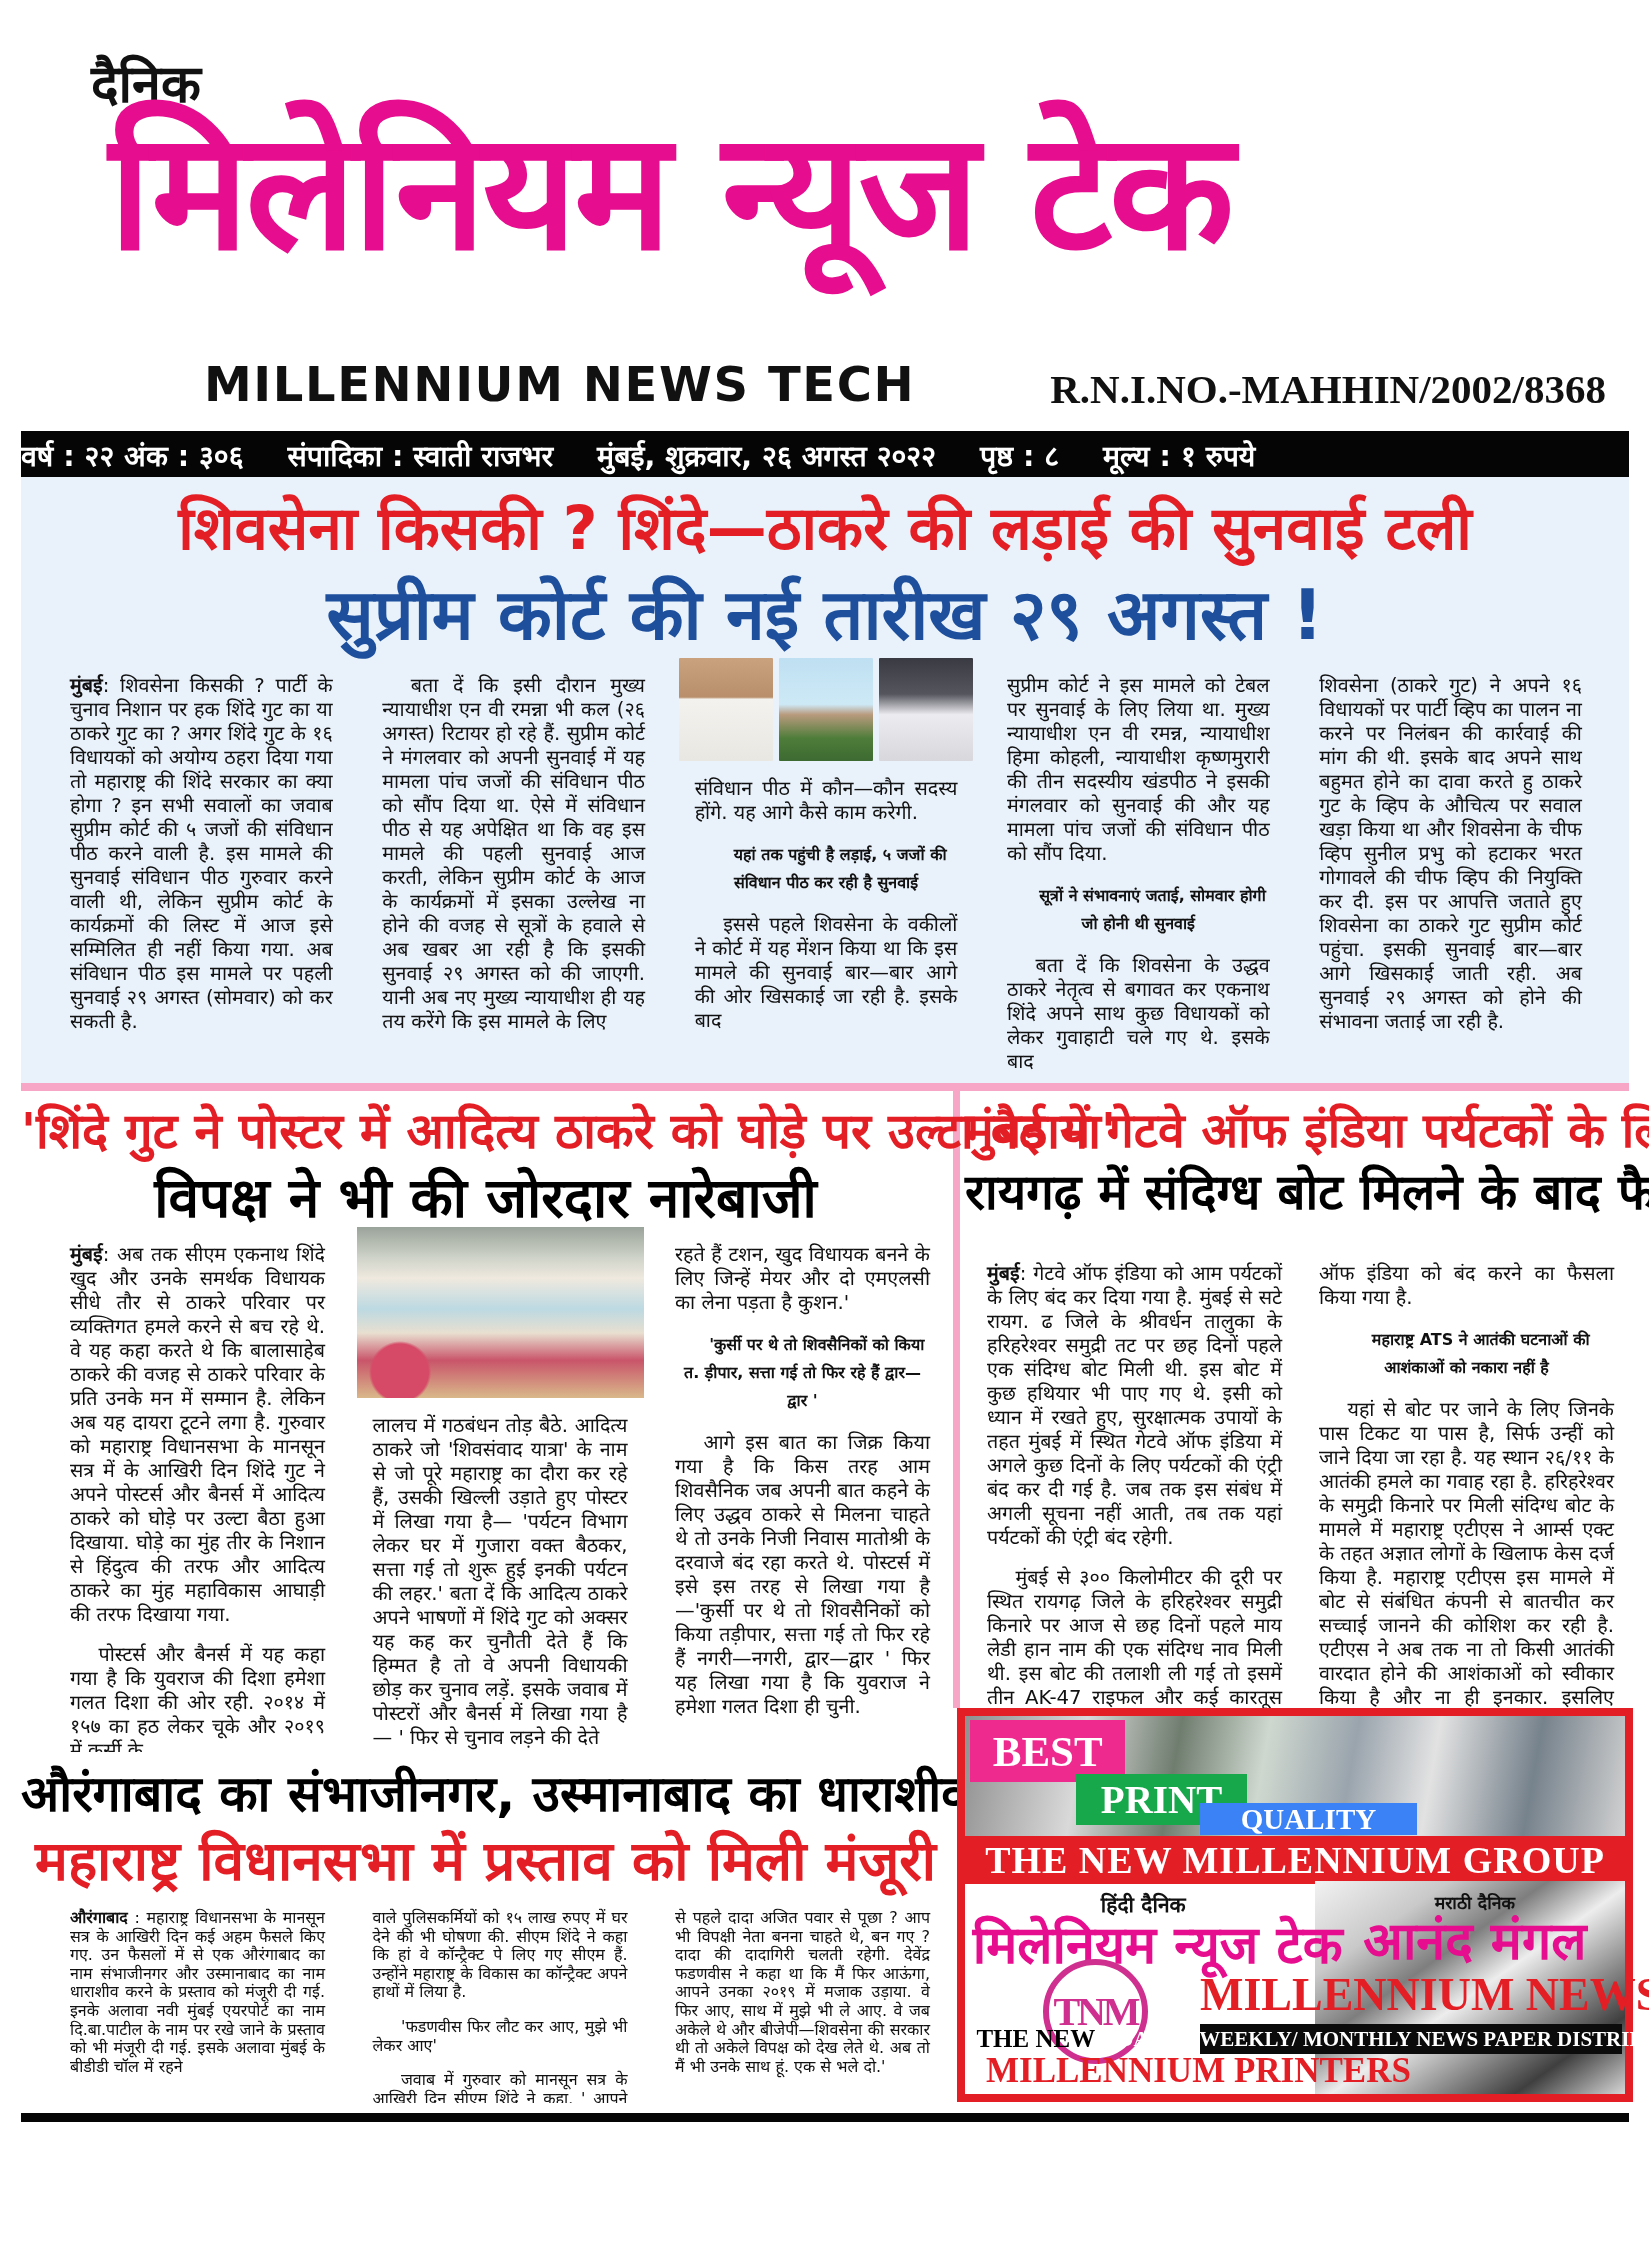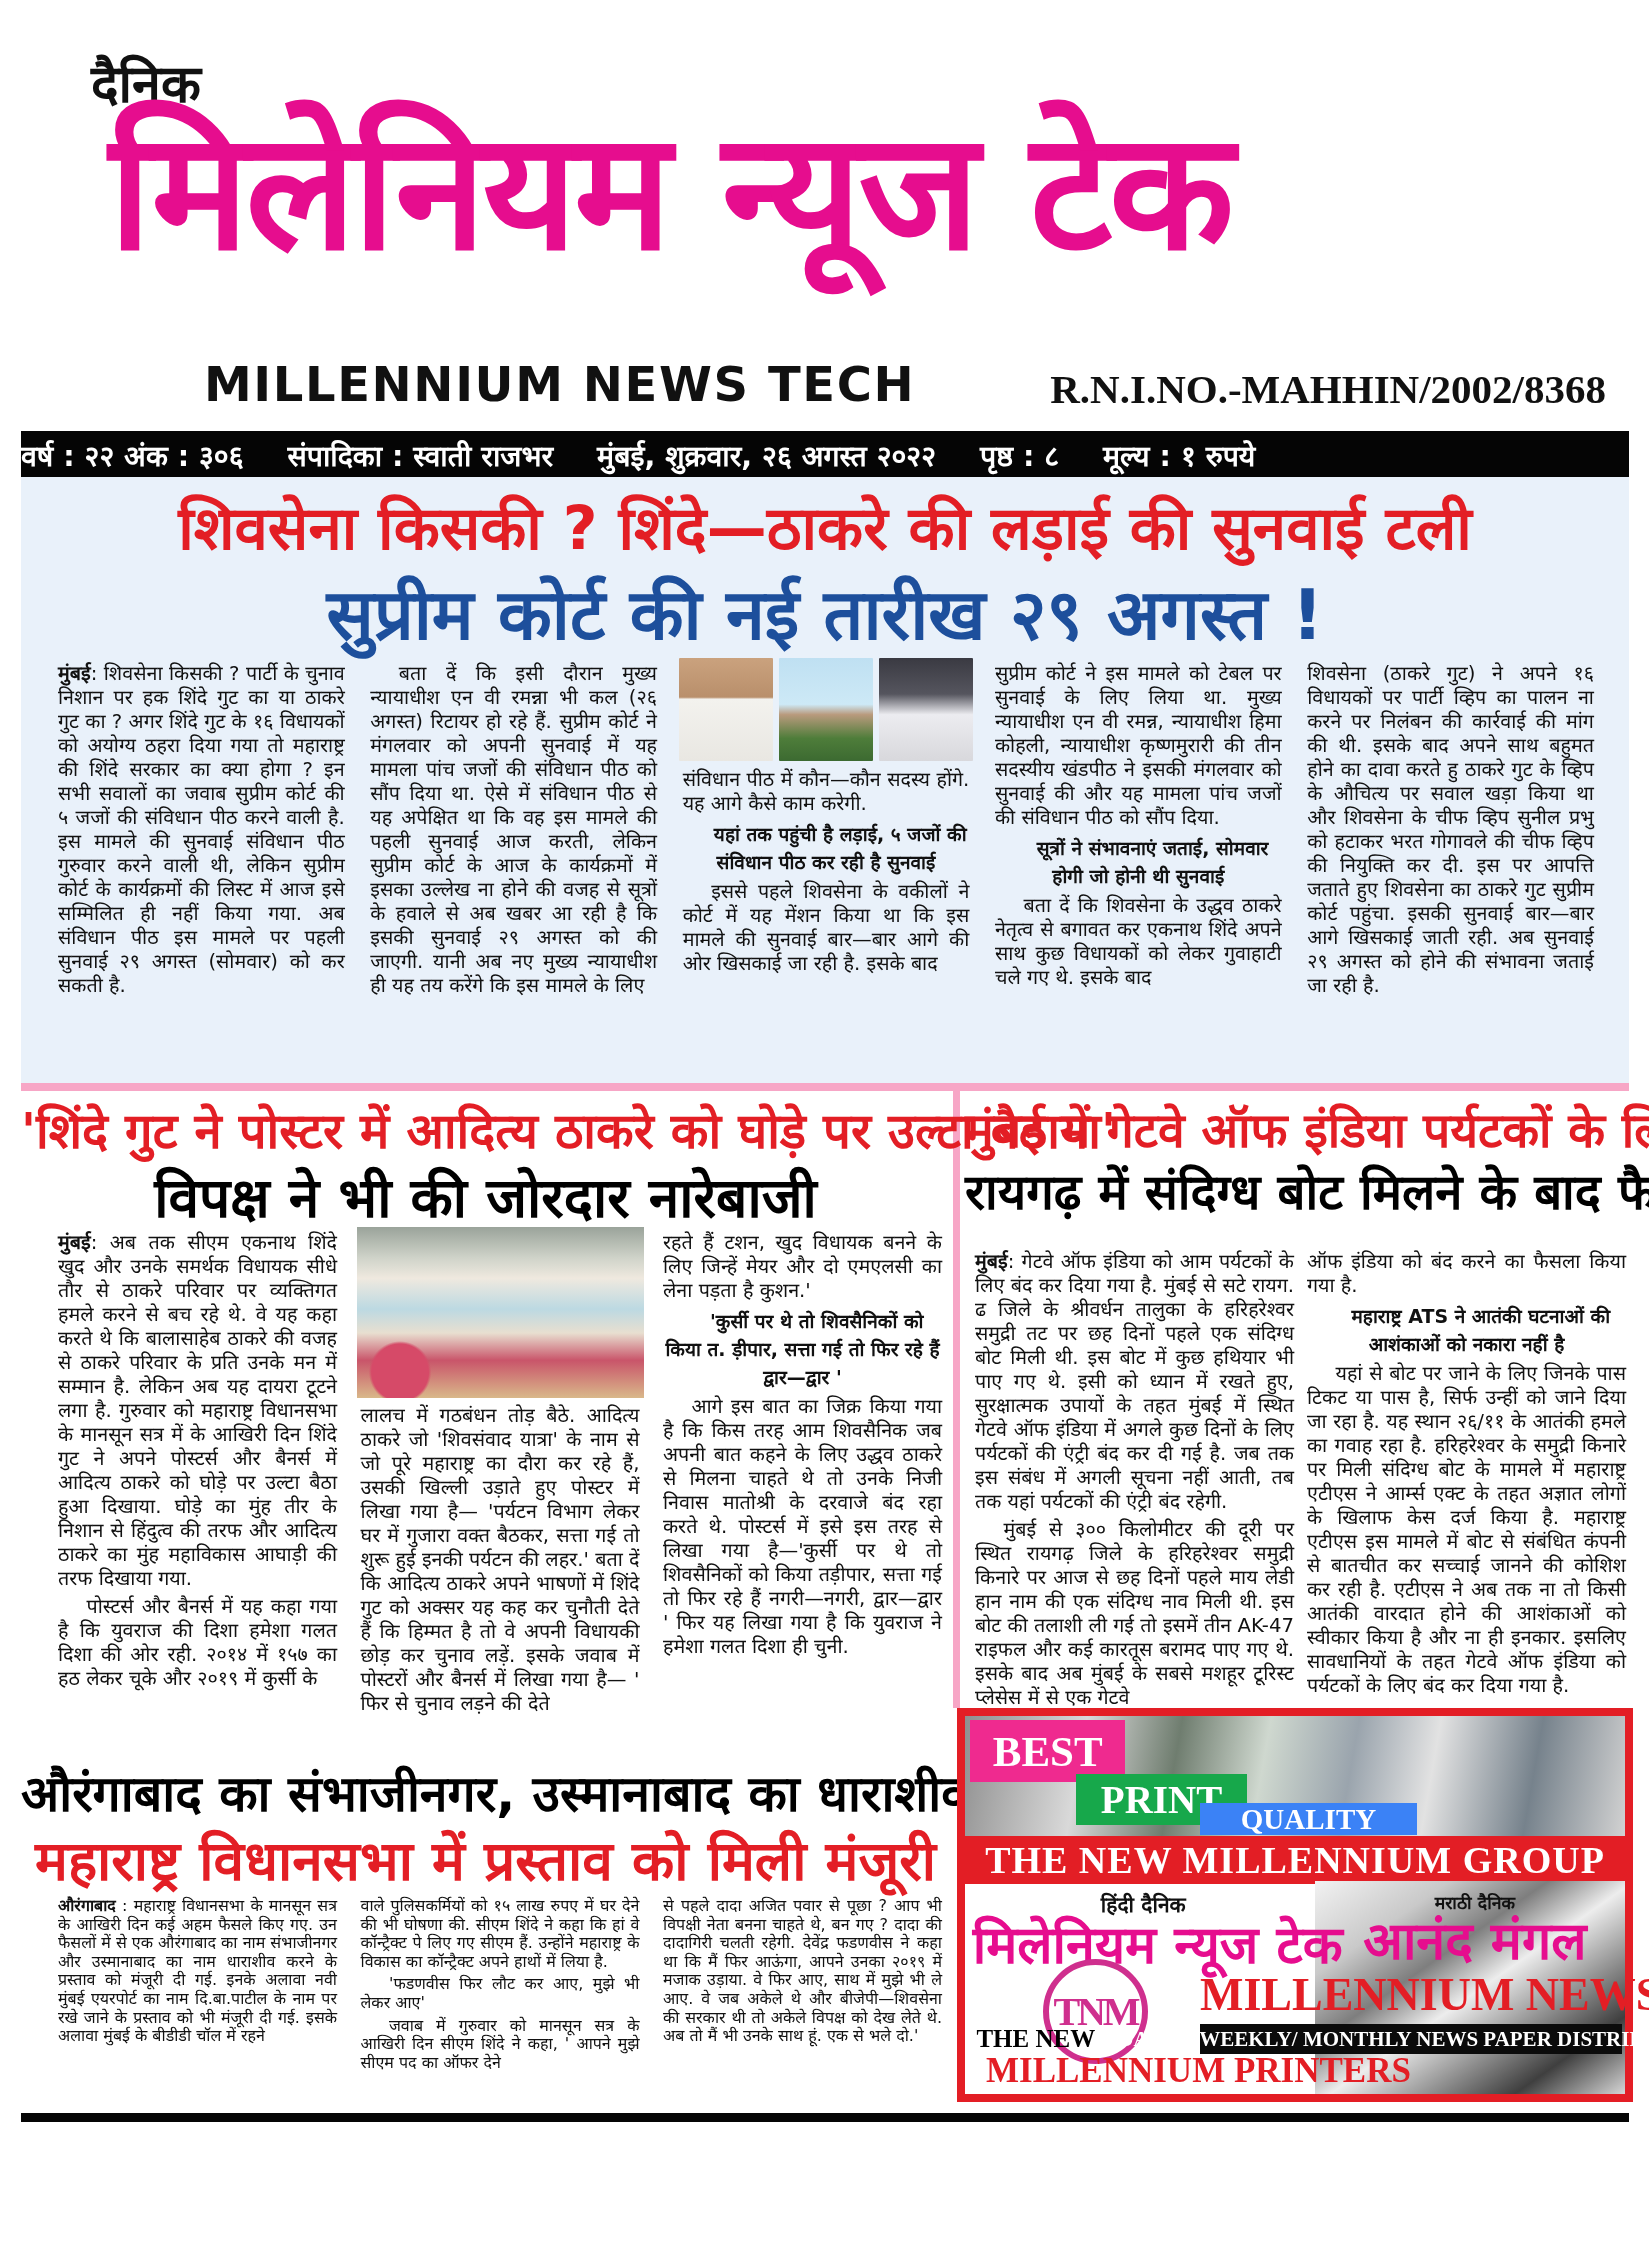--- a/index.html
+++ b/index.html
@@ -28,24 +28,24 @@
   .datebar{
     position:absolute;left:21px;top:431px;width:1608px;height:47px;background:#050505;color:#fff;
     display:flex;align-items:center;gap:44px;font-size:28.5px;font-weight:bold;white-space:nowrap;
   }
   
   .lead-bg{position:absolute;left:21px;top:477px;width:1608px;height:606px;background:var(--ltblue);}
   .lead-head-red{position:absolute;left:21px;top:485px;width:1608px;text-align:center;font-size:60px;font-weight:bold;color:var(--red);white-space:nowrap;}
   .lead-head-blue{position:absolute;left:21px;top:564px;width:1608px;text-align:center;font-size:70px;font-weight:bold;color:var(--blue);white-space:nowrap;}
   .lead-cols{position:absolute;left:54px;top:658px;width:1544px;height:423px;display:flex;gap:17.6px;}
   .ncol{flex:1;font-size:19.7px;line-height:24px;text-align:justify;overflow:hidden;}
-  .ncol p{margin:4px;text-indent:28.5px;}
+  .ncol p{margin:16px;text-indent:28.5px;}
   .ncol p.noindent{text-indent:0;}
   .citybold{font-weight:bold;}
-  .col-subhead{font-weight:bold;text-align:center;font-size:19px;line-height:28px;margin:4.1px 0;text-indent:0;}
+  .col-subhead{font-weight:bold;text-align:center;font-size:16px;line-height:28px;margin:4.1px 0;text-indent:0;}
   .photo-row{display:flex;gap:5.2px;height:103px;margin-bottom:7.2px;}
   .photo{flex:1;border-radius:1px;}
   .ph-shinde{background:linear-gradient(180deg,#caa27e 0%,#b98f6b 38%,#f3f2ee 40%,#e9e7e2 100%);}
   .ph-court{background:linear-gradient(180deg,#bfe0f2 0%,#cde9f6 45%,#b99a7d 55%,#4e7d3a 78%,#3c6a31 100%);}
   .ph-uddhav{background:linear-gradient(180deg,#3a3a42 0%,#55555e 35%,#ececf0 55%,#d8d8dc 100%);}
   
   .hrule-pink{position:absolute;left:21px;top:1083px;width:1608px;height:7.8px;background:var(--pink);}
   .vrule-pink{position:absolute;left:953px;top:1091px;width:7.2px;height:617px;background:var(--pink);}
   .bottom-rule{position:absolute;left:21px;top:2113px;width:1608px;height:9.3px;background:#050505;}
   

